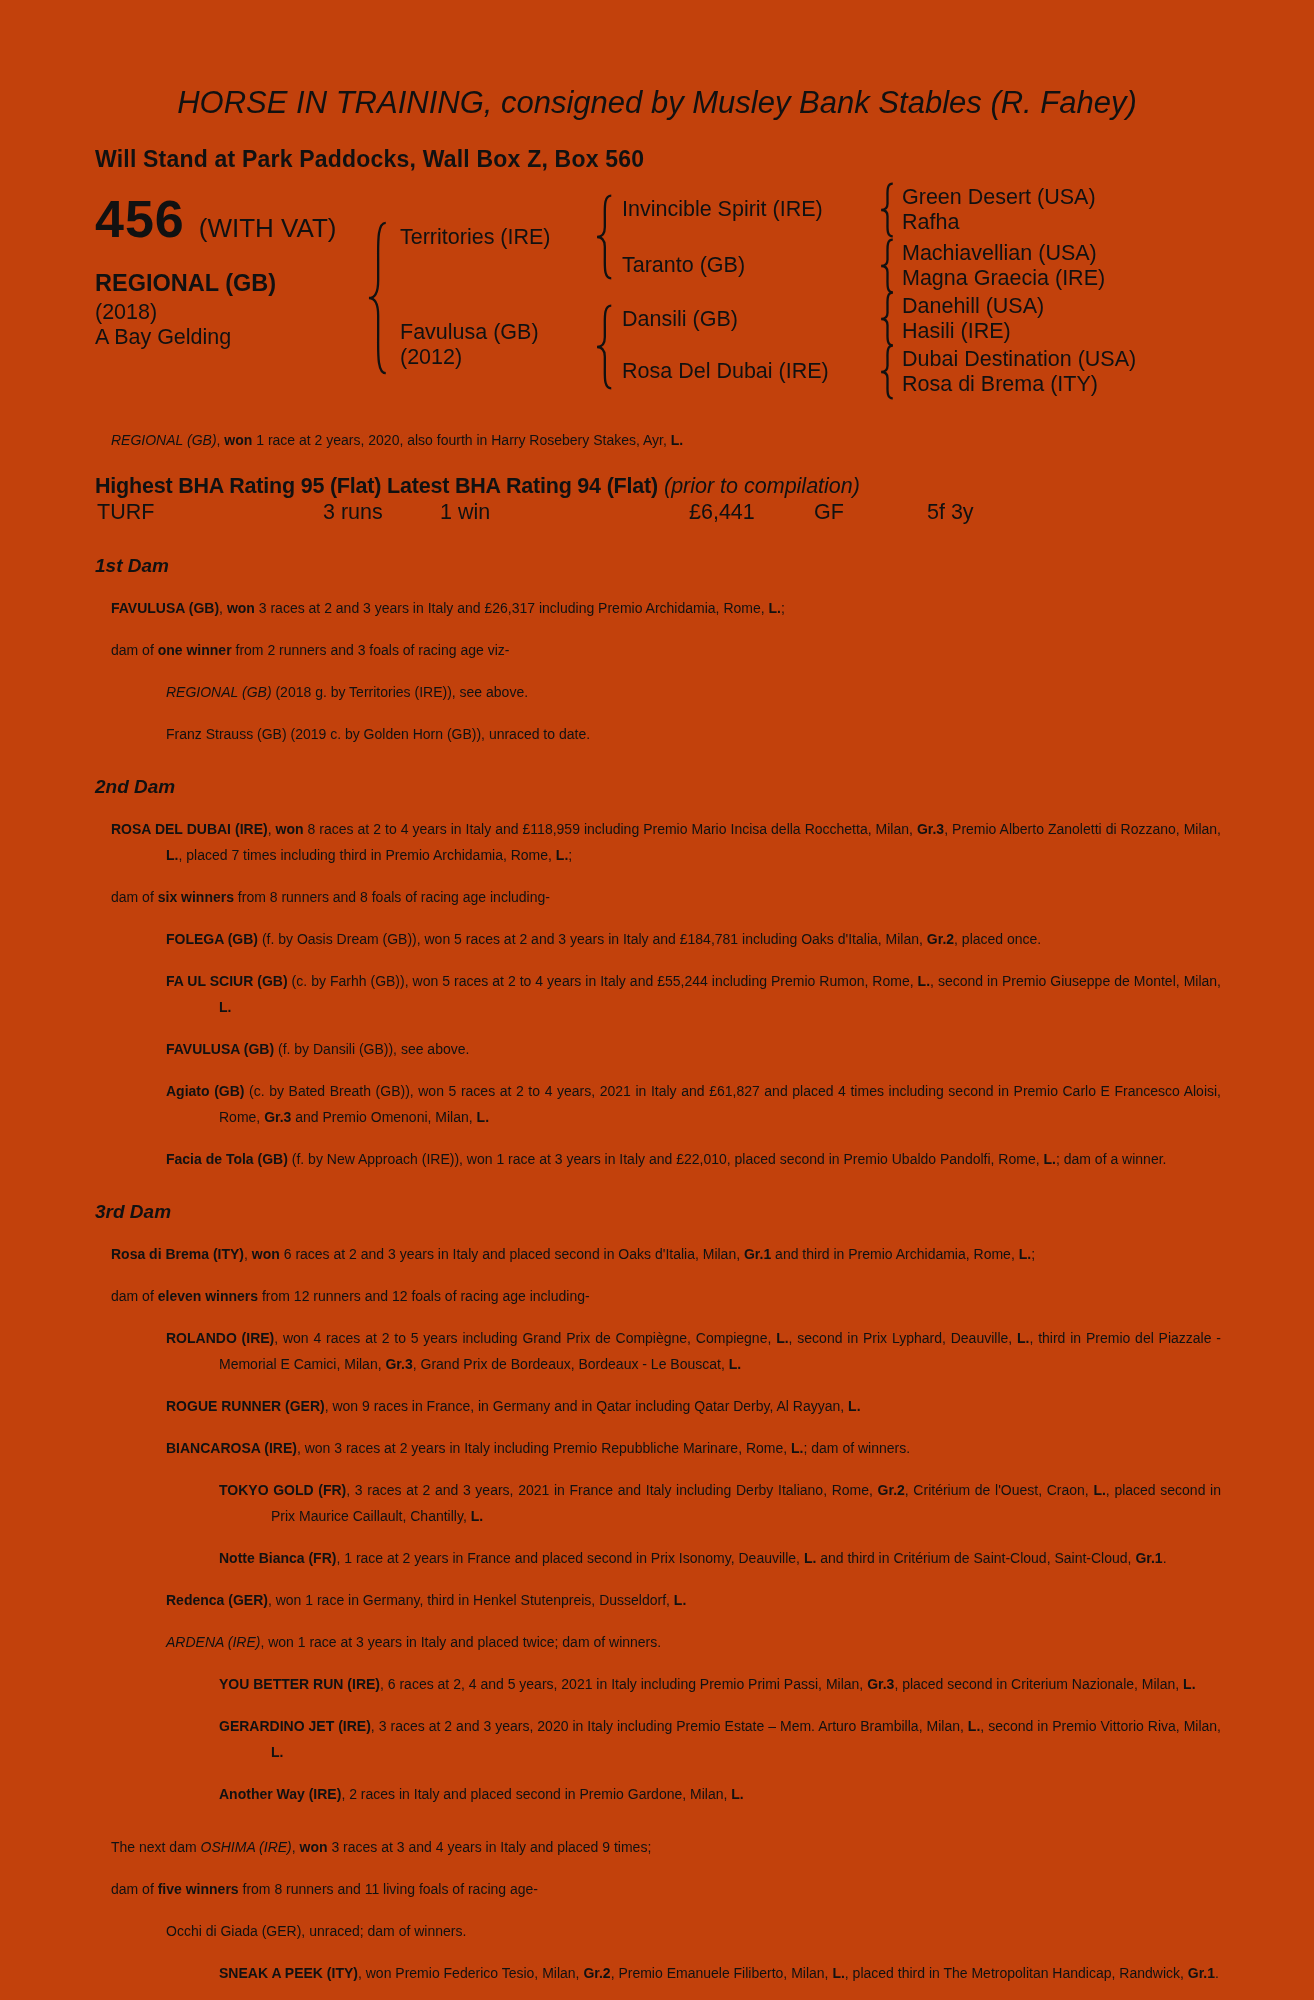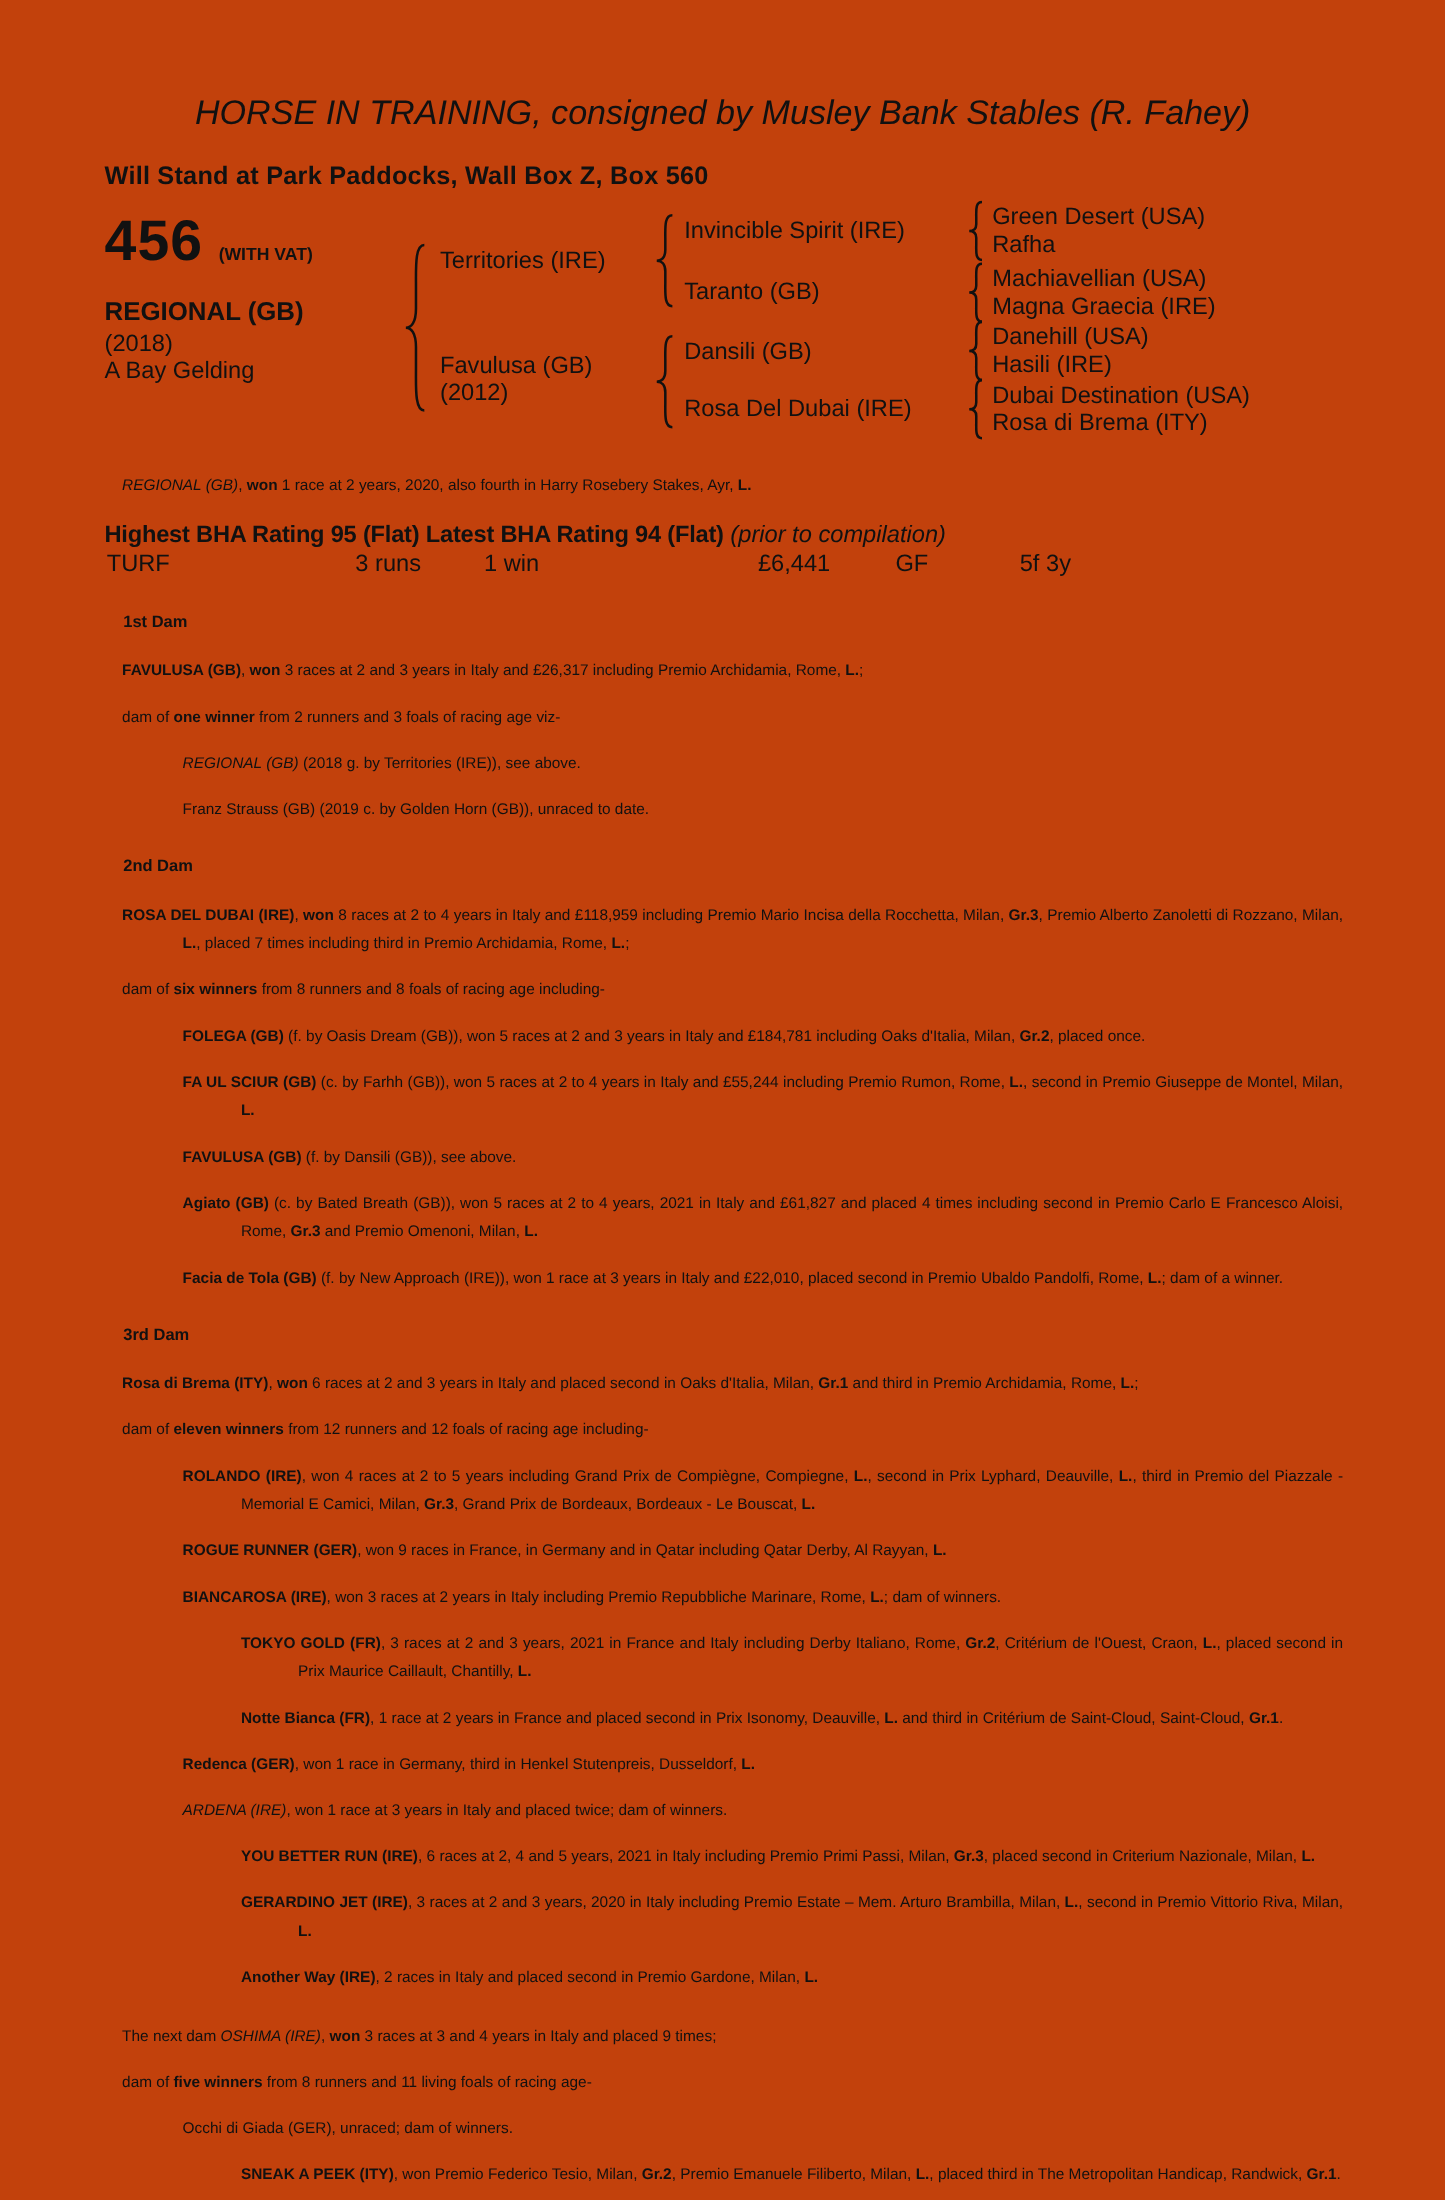--- a/index.html
+++ b/index.html
@@ -7,21 +7,21 @@
         font-family:"Liberation Sans","DejaVu Sans",sans-serif;color:#111;}
   .title{padding-top:86px;text-align:center;font-style:italic;font-size:31px;line-height:34px;}
   .content{margin-left:95px;width:1142px;}
   .stand{font-weight:bold;font-size:23px;line-height:27px;margin-top:26px;letter-spacing:.2px;}
 
   
   .ped{position:relative;height:218px;margin-top:12px;font-size:21.5px;line-height:25px;}
   .ped .abs{position:absolute;white-space:nowrap;}
   .lot-row{left:0;top:12px;}
   .lot-num{font-size:52px;font-weight:bold;line-height:44px;letter-spacing:1px;}
-  .lot-vat{font-size:16px;margin-left:8px;font-weight:bold;}
+  .lot-vat{font-size:26px;margin-left:8px;}
   .horse-name{left:0;top:86px;font-weight:bold;font-size:23.5px;}
   .horse-year{left:0;top:115px;}
   .horse-sex{left:0;top:140px;}
   .gen1-sire{left:305px;top:40px;}
   .gen1-dam{left:305px;top:135px;}
   .gen2{left:527px;}
   .gp{left:807px;line-height:25px;}
   .brace{position:absolute;}
   .brace path{fill:none;stroke:#111;stroke-width:2.3px;vector-effect:non-scaling-stroke;}
   .brace-big{left:268px;top:33px;width:26px;height:160px;}
@@ -41,21 +41,21 @@
   .ind2{padding-left:160px;text-indent:-52px;}
 
   .rating{margin-top:20px;}
   .rating-head{margin:0;font-size:21.5px;line-height:26px;}
   .rating-head .b{letter-spacing:-0.2px;}
   .rating-row{position:relative;height:27px;font-size:21.5px;line-height:27px;}
   .rating-row span{position:absolute;white-space:nowrap;}
   .rc0{left:2px;} .rc1{left:228px;} .rc2{left:345px;} .rc3{left:594px;} .rc4{left:719px;} .rc5{left:832px;}
 
   section{margin-top:27px;}
-  section h3{margin:17px;font-size:15px;line-height:26px;font-weight:bold;}
+  section h3{margin:0;font-size:19px;line-height:26px;font-weight:bold;font-style:italic;}
   section h3:empty{display:none;}
 </style>
 </head>
 <body>
 
 <div class="page">
 
   <div class="title">HORSE IN TRAINING, consigned by Musley Bank Stables (R. Fahey)</div>
 
   <div class="content">

